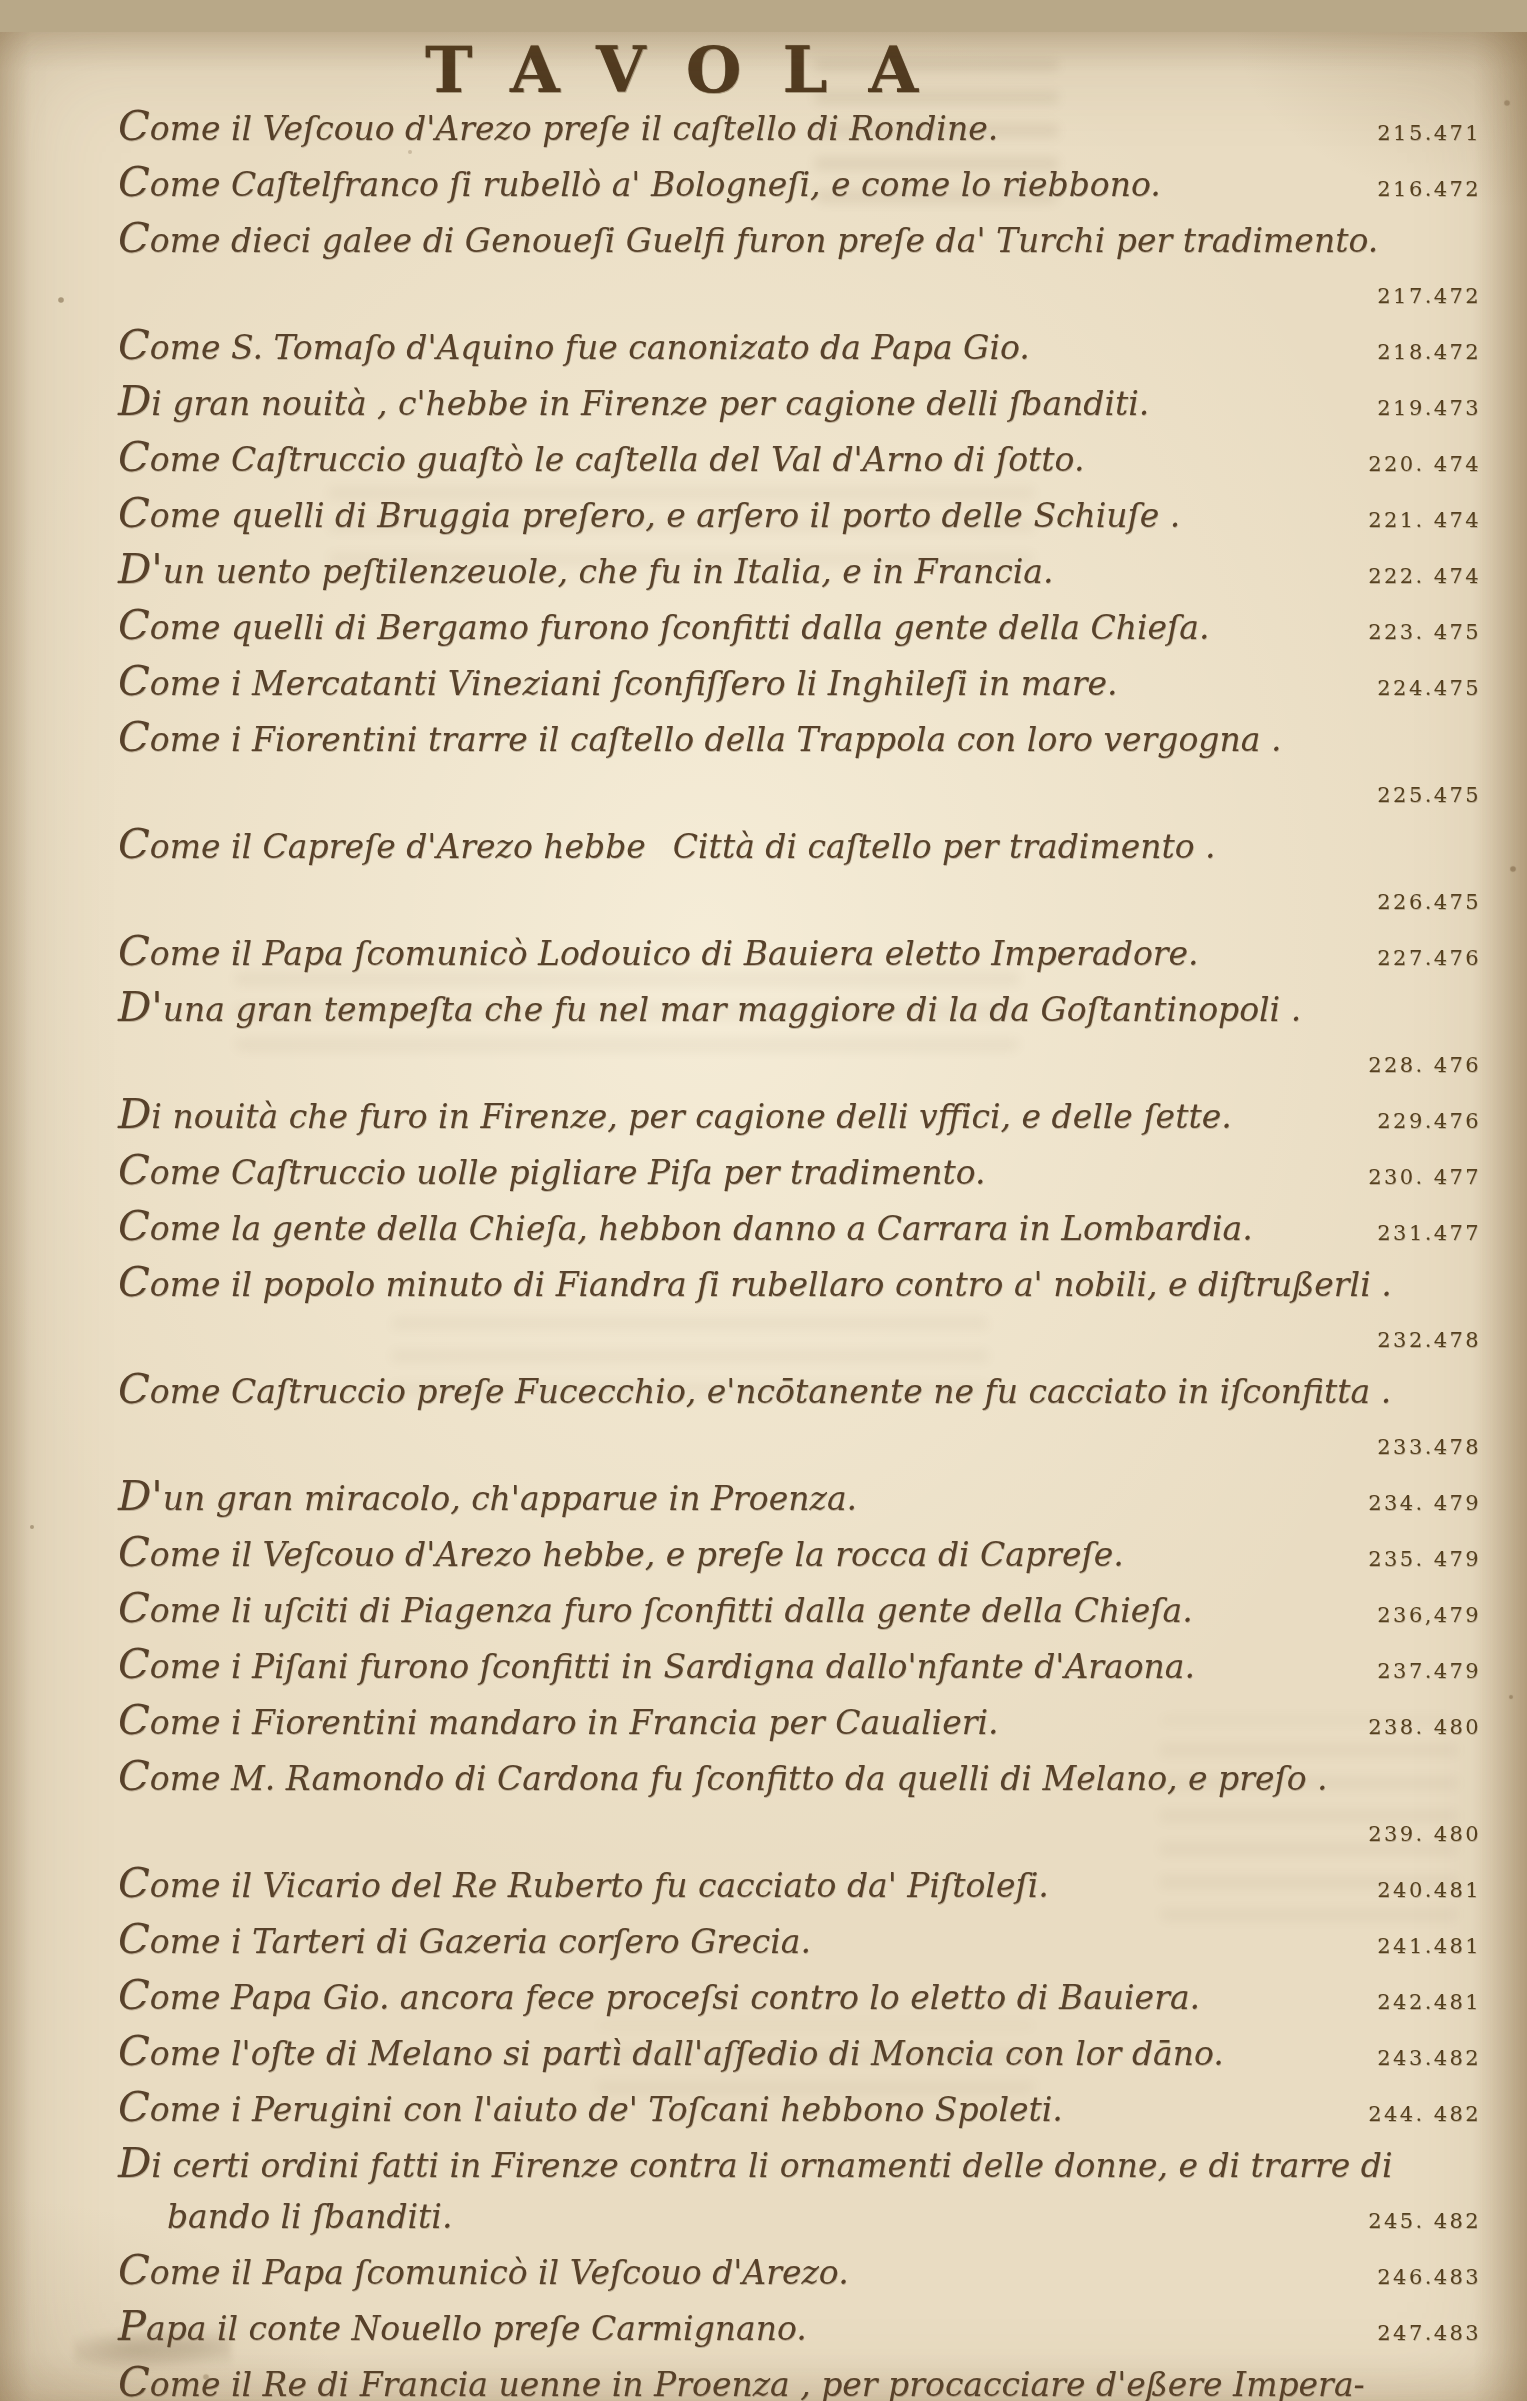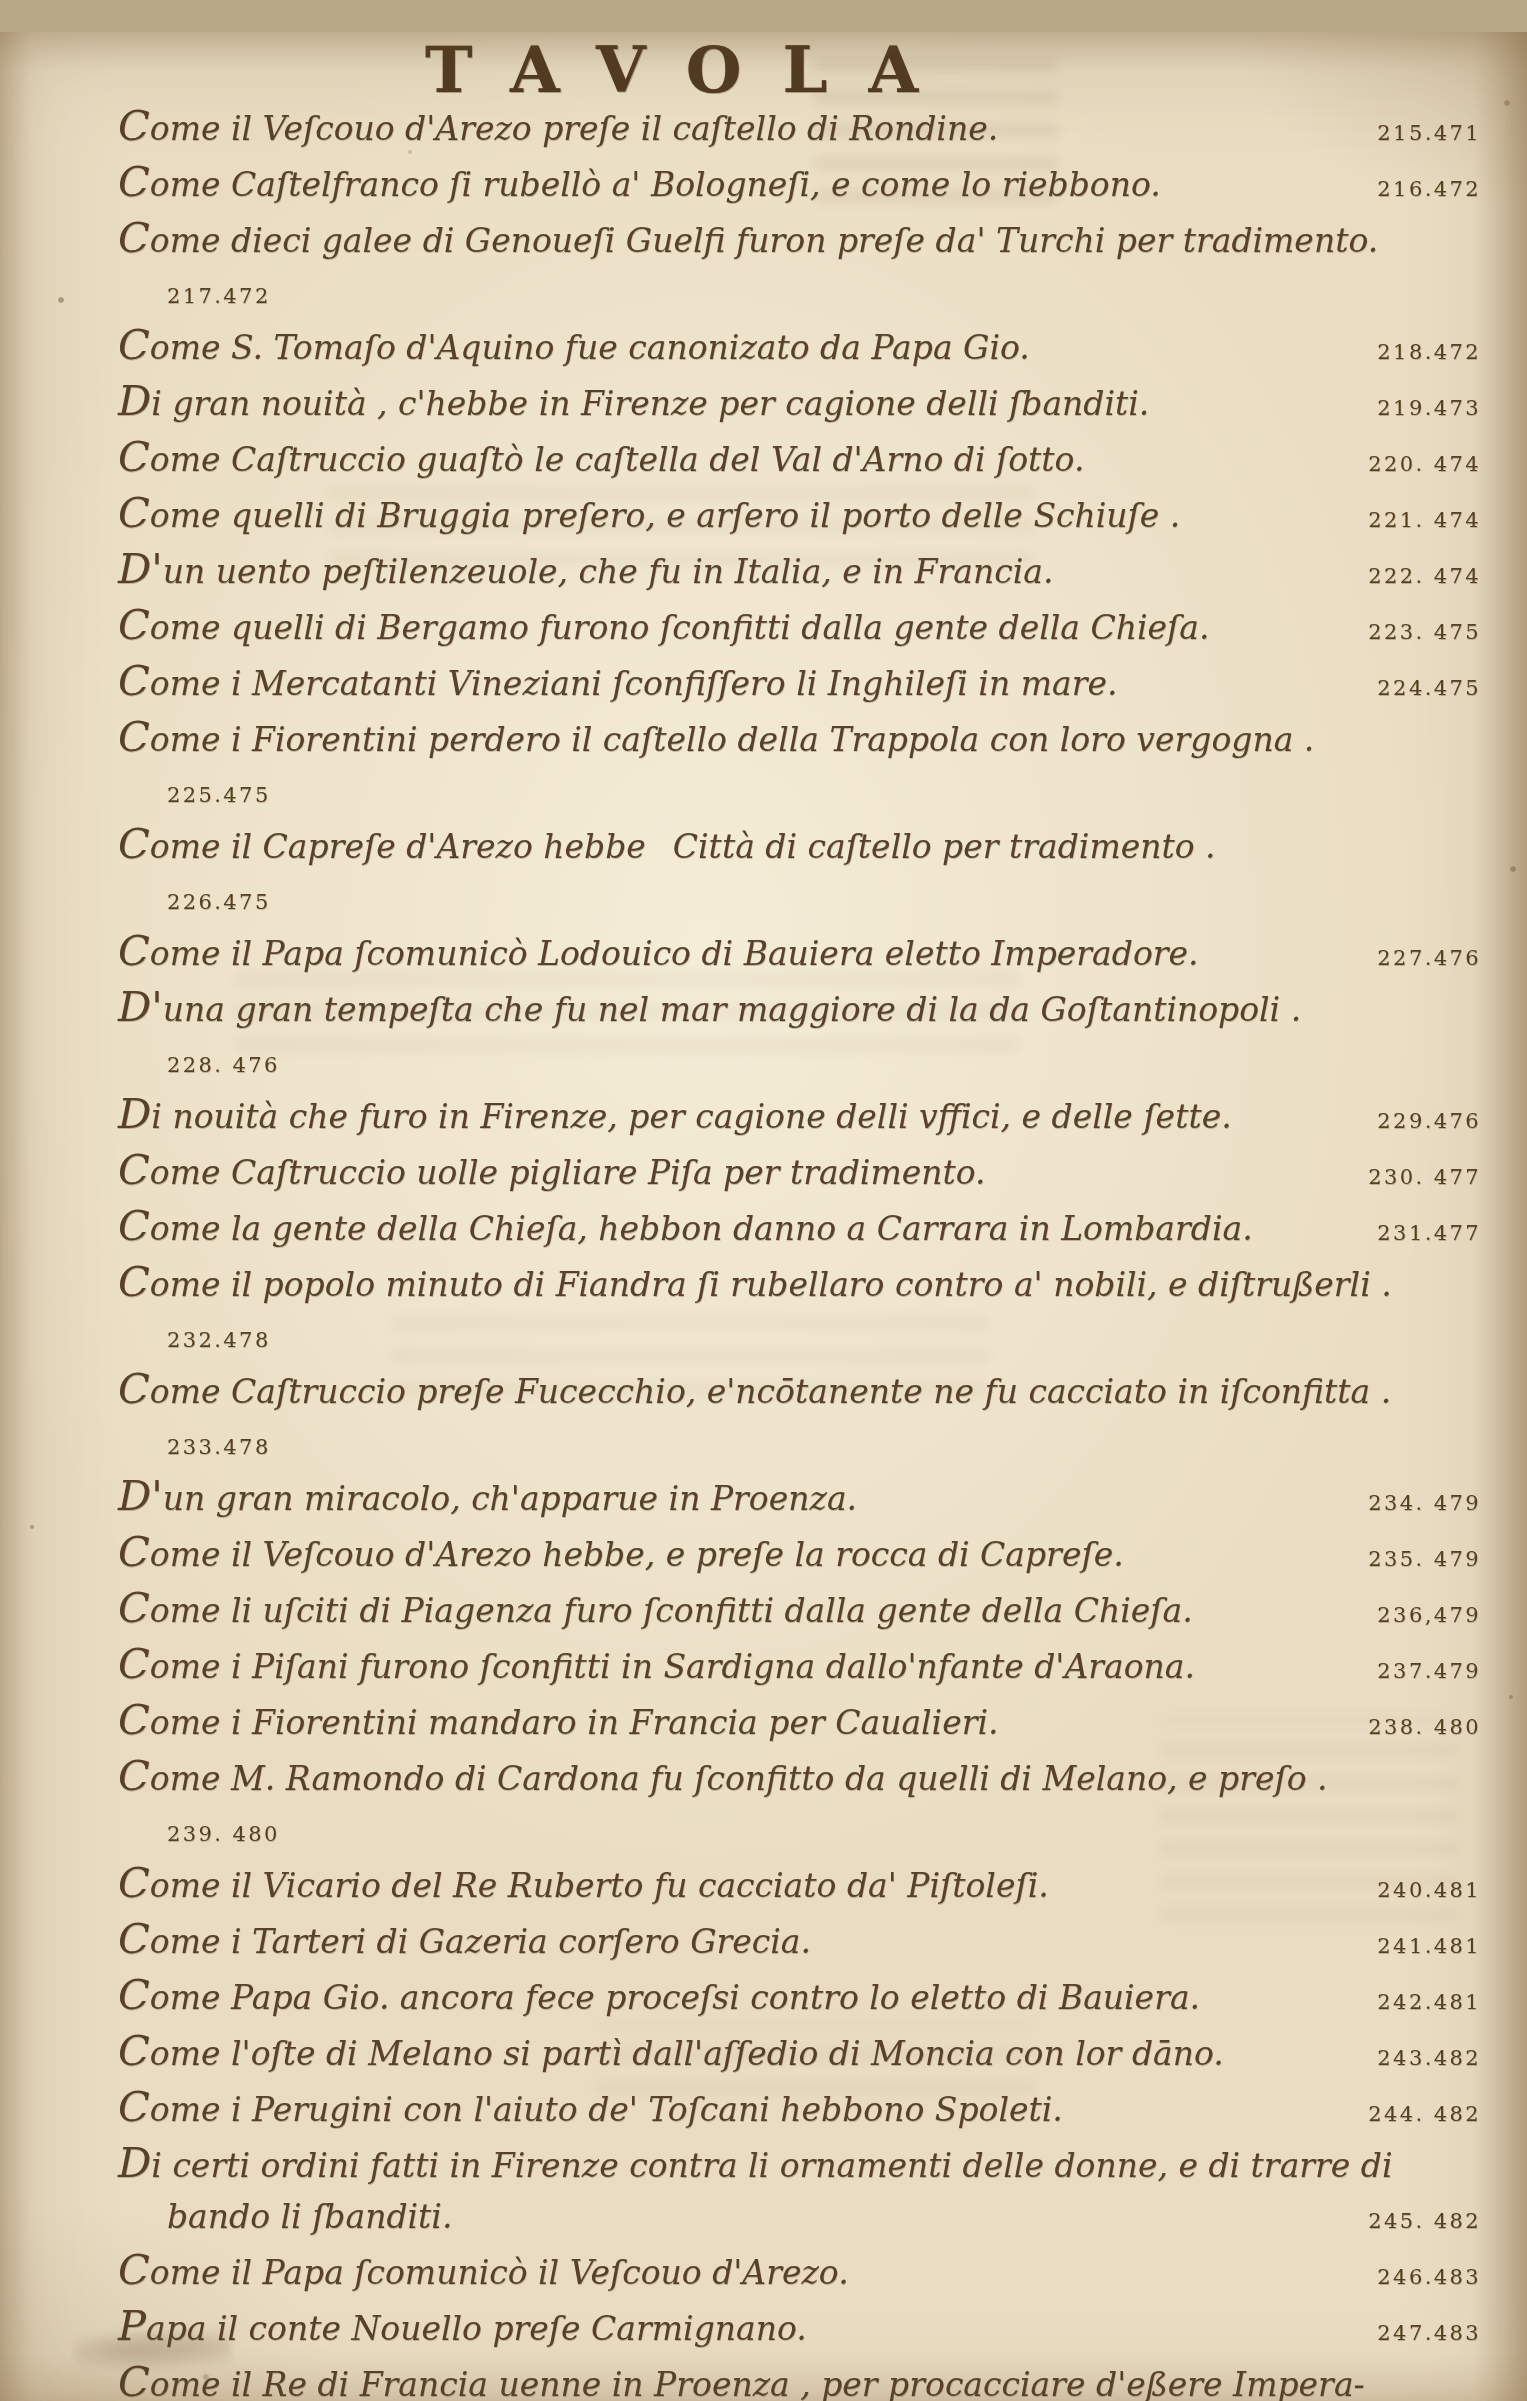--- a/index.html
+++ b/index.html
@@ -35,21 +35,21 @@
   .toc{
     position:absolute;left:118px;top:71px;width:1363px;
     font-style:italic;
     font-size:33px;line-height:51px;
     text-shadow:0.5px 0.5px 0 rgba(87,66,42,.30);
   }
   .entry{margin:0;gap:39px;}
   .entry.row{display:flex;justify-content:space-between;align-items:baseline;}
   .entry .etext{display:block;padding-right:14px;}
   .entry .etext::first-letter{font-size:1.26em;line-height:.8;}
-  .numline{padding-left:49px;}
+  .numline{padding-left:49px;text-align:right;}
   .lastline{display:flex;justify-content:space-between;align-items:baseline;padding-left:49px;}
   .enum{
     font-style:normal;font-size:21px;letter-spacing:2.4px;white-space:nowrap;
     color:#55401f;
   }
   .catchline{text-align:right;padding-right:61px;line-height:52px;font-size:41px;}
   .ghost{position:absolute;pointer-events:none;filter:blur(5.5px);opacity:.11;border-radius:7.8px;
     background:repeating-linear-gradient(0deg, rgba(108,84,50,.75) 0 12.5px, rgba(108,84,50,0) 12.5px 33px);}
   .smudge{position:absolute;pointer-events:none;filter:blur(3.1px);opacity:.30;
     background:radial-gradient(ellipse at 40% 50%, rgba(95,72,42,.8), rgba(95,72,42,0) 70%),
@@ -120,21 +120,21 @@
         </div>
         <div class="entry row">
           <span class="etext">Come quelli di Bergamo furono ſconfitti dalla gente della Chieſa.</span>
           <span class="enum">223. 475</span>
         </div>
         <div class="entry row">
           <span class="etext">Come i Mercatanti Vineziani ſconfiſſero li Inghileſi in mare.</span>
           <span class="enum">224.475</span>
         </div>
         <div class="entry wrap-left">
-          <span class="etext">Come i Fiorentini perdero il caſtello della Trappola con loro vergogna .</span>
+          <span class="etext">Come i Fiorentini trarre il caſtello della Trappola con loro vergogna .</span>
           <div class="numline"><span class="enum">225.475</span></div>
         </div>
         <div class="entry wrap-left">
           <span class="etext">Come il Capreſe d'Arezo hebbe  Città di caſtello per tradimento .</span>
           <div class="numline"><span class="enum">226.475</span></div>
         </div>
         <div class="entry row">
           <span class="etext">Come il Papa ſcomunicò Lodouico di Bauiera eletto Imperadore.</span>
           <span class="enum">227.476</span>
         </div>

